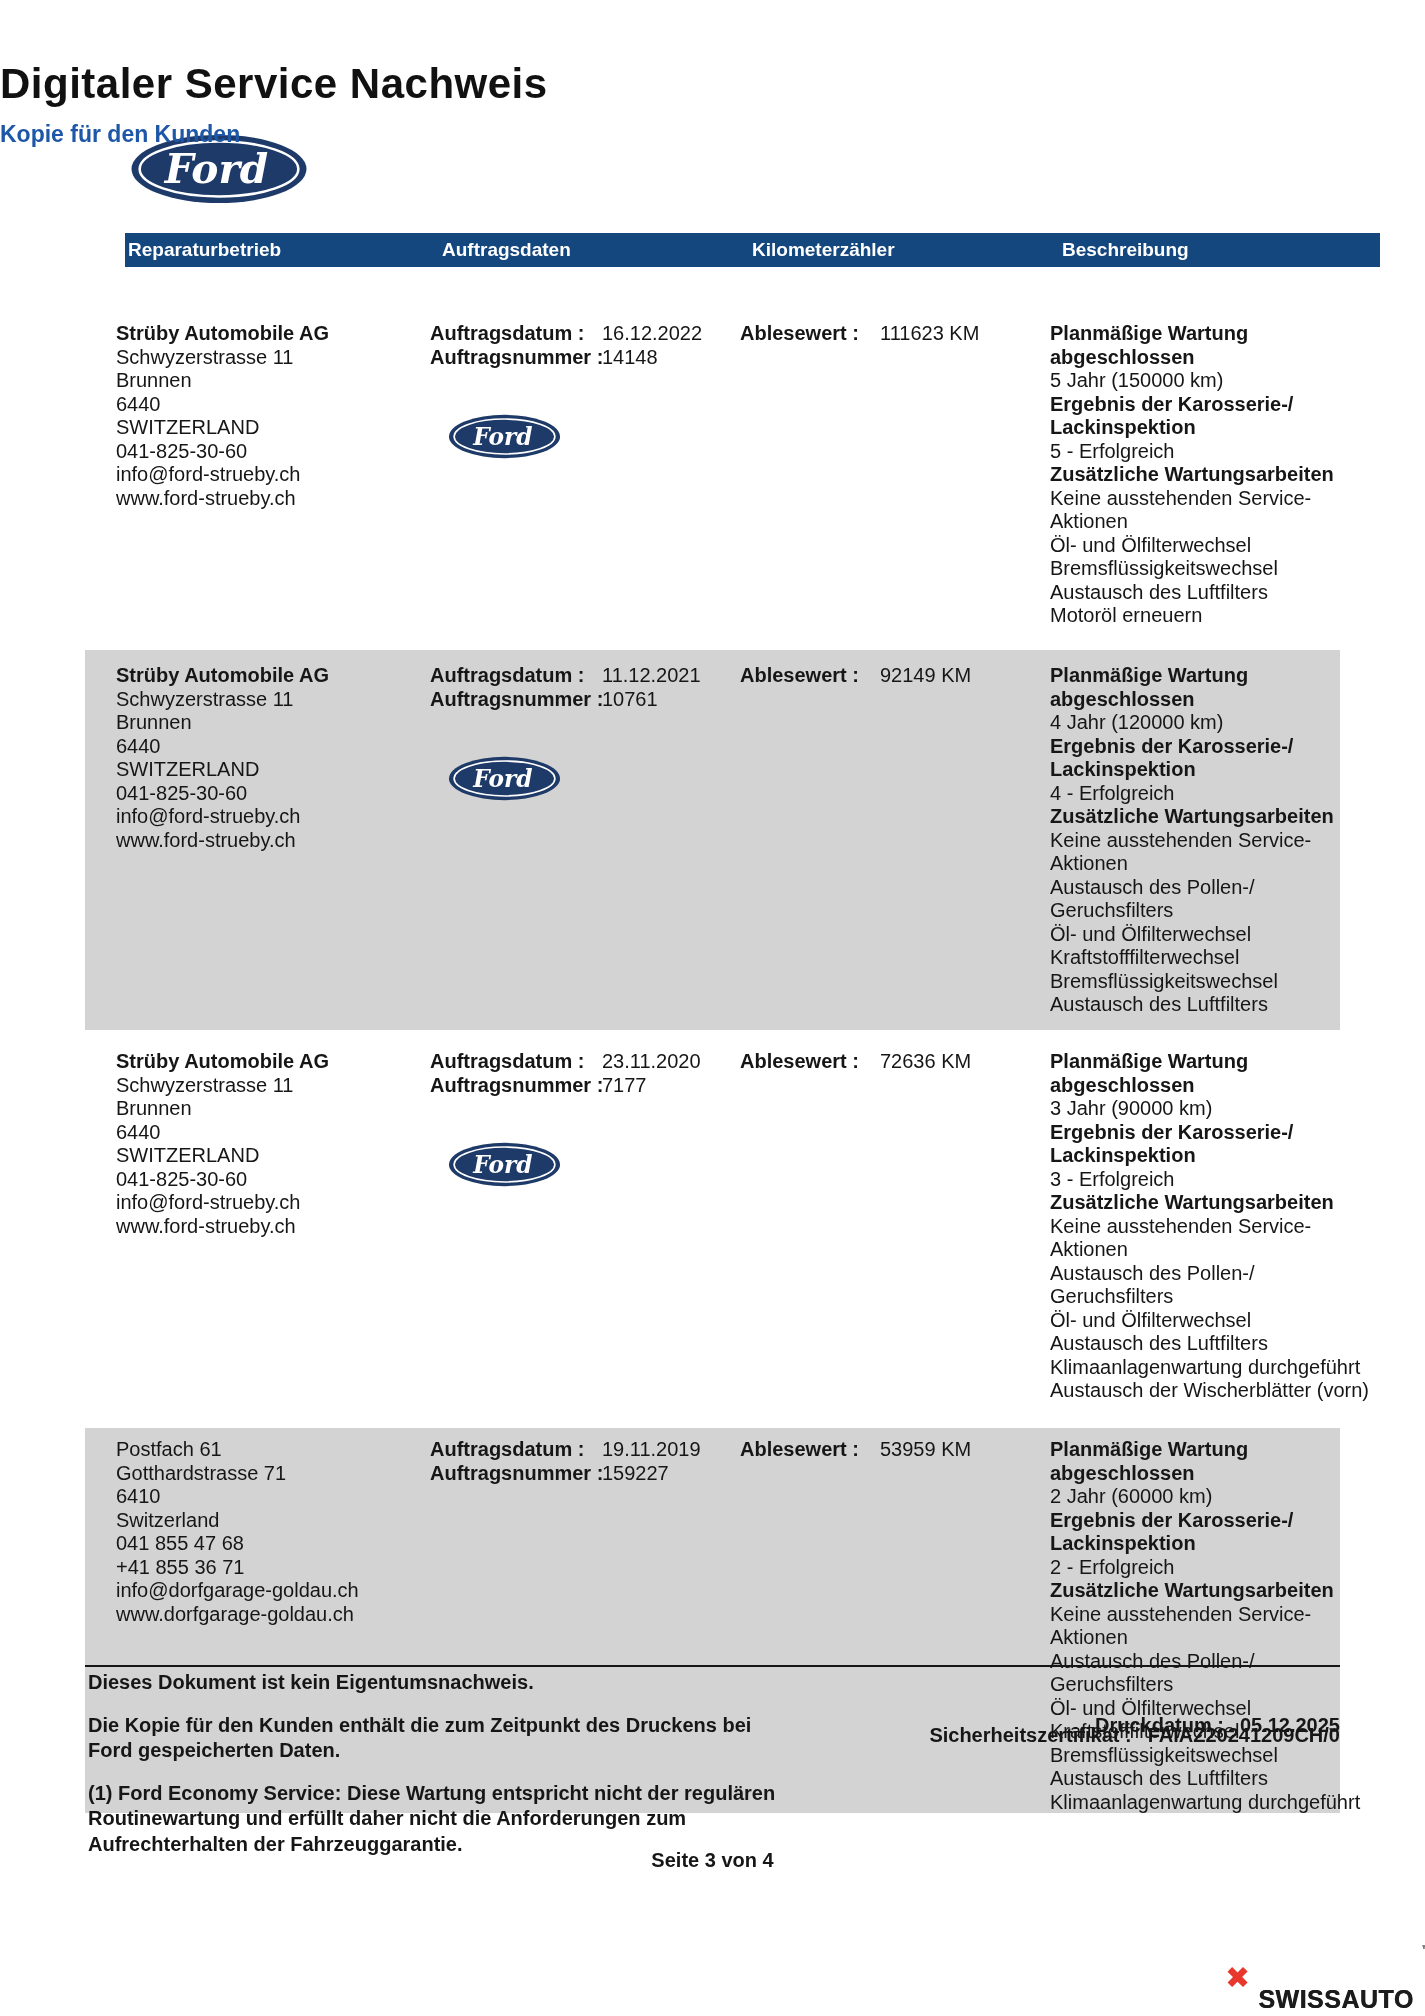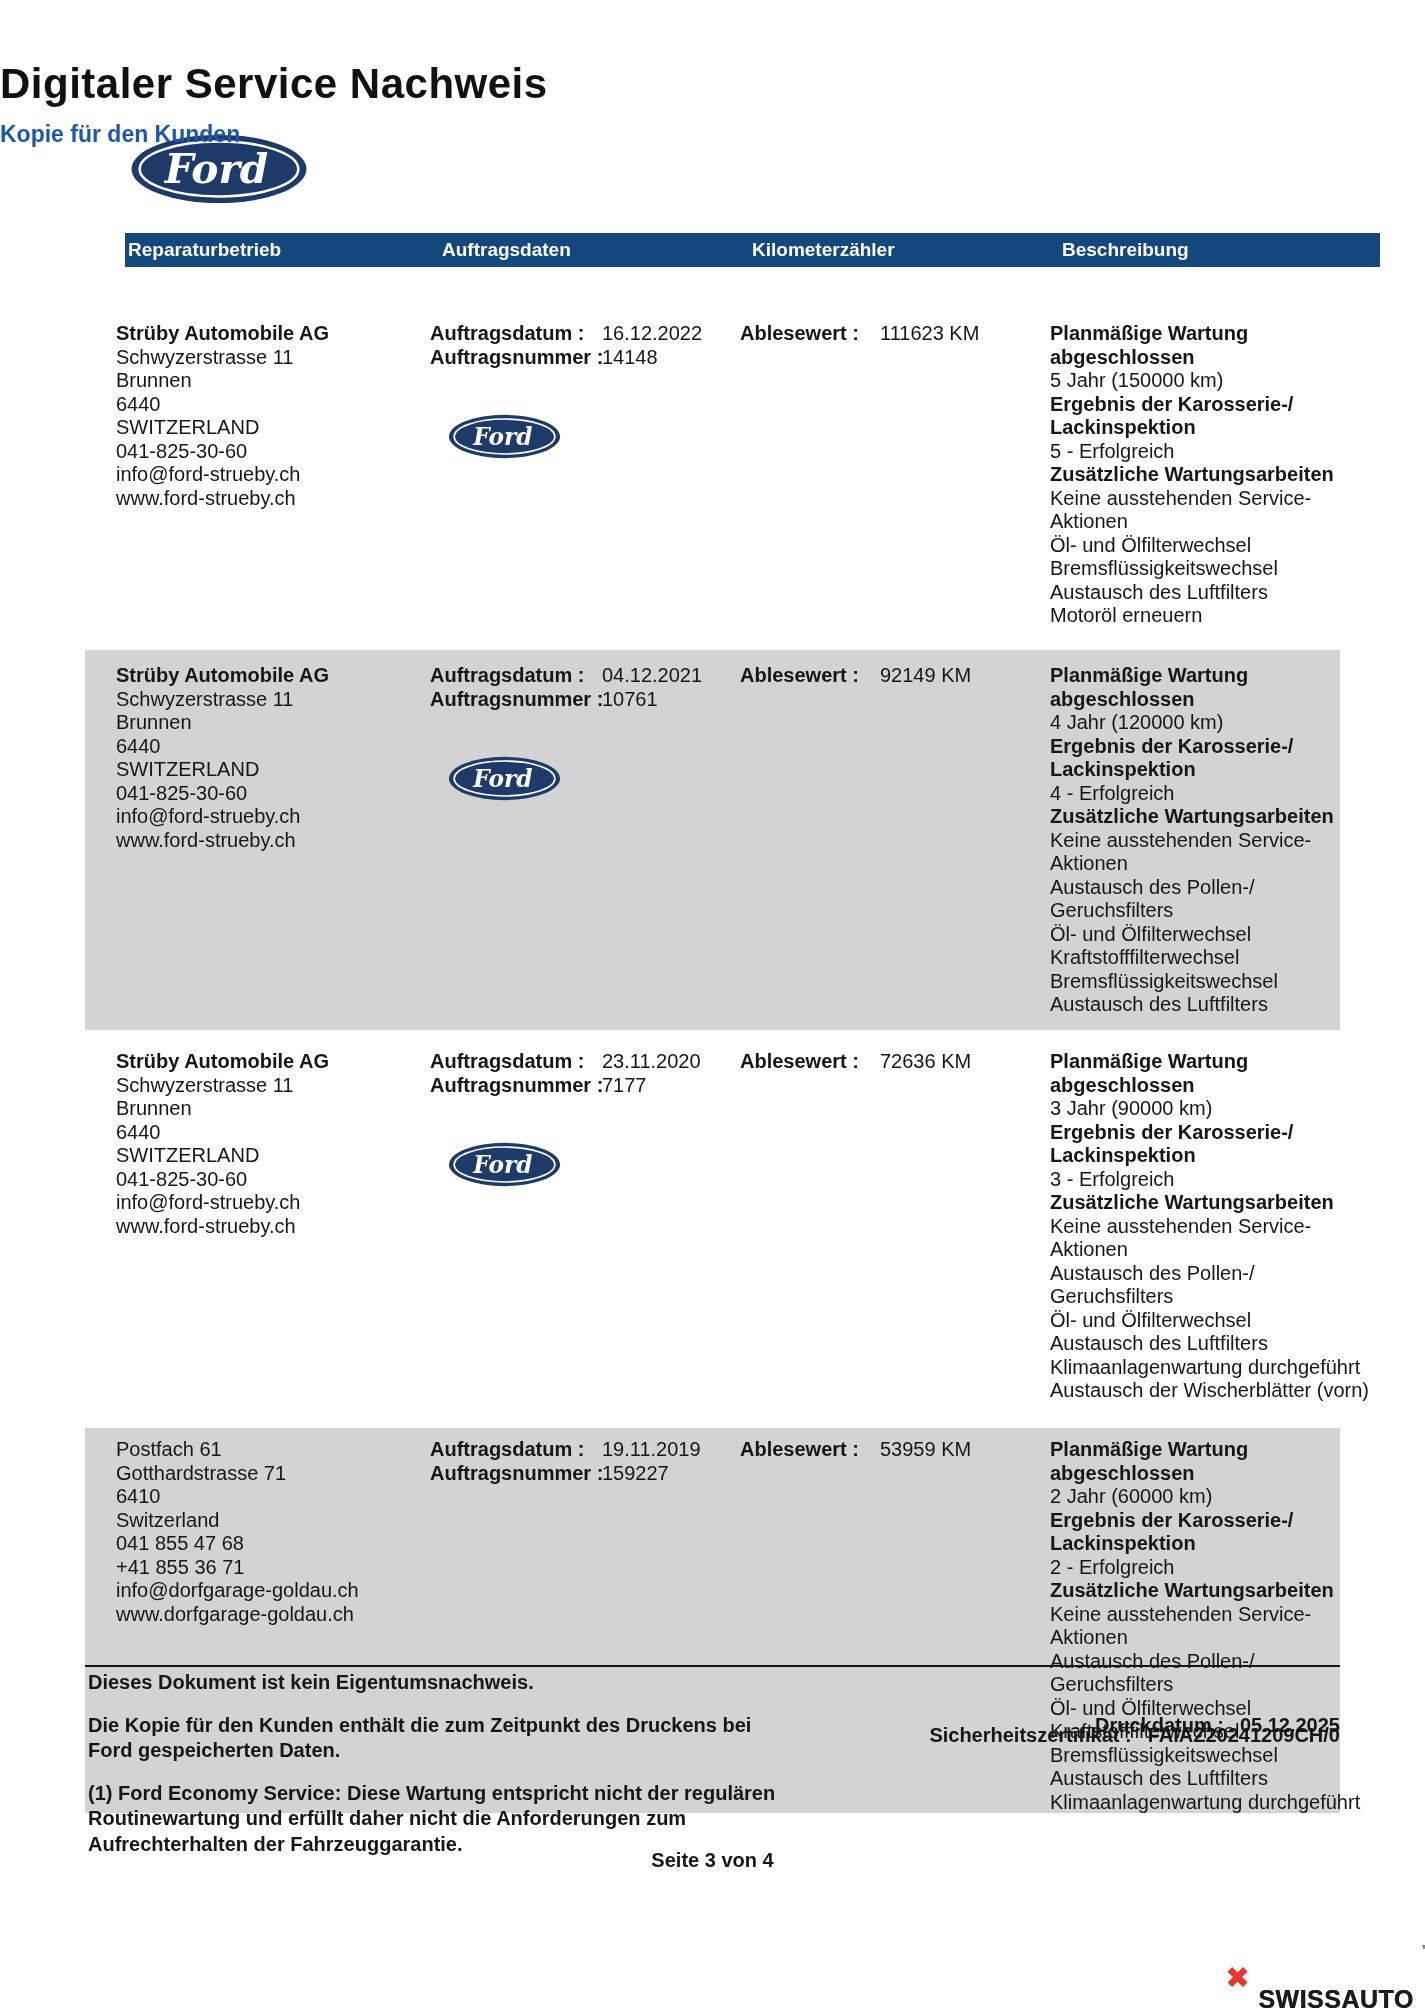--- a/index.html
+++ b/index.html
@@ -118,21 +118,21 @@
           <div class="line bold">Strüby Automobile AG</div>
           <div class="line">Schwyzerstrasse 11</div>
           <div class="line">Brunnen</div>
           <div class="line">6440</div>
           <div class="line">SWITZERLAND</div>
           <div class="line">041-825-30-60</div>
           <div class="line">info@ford-strueby.ch</div>
           <div class="line">www.ford-strueby.ch</div>
         </div>
         <div class="cell c2">
-          <div class="pair"><span class="lbl">Auftragsdatum :</span><span class="val">04.12.2021</span></div>
+          <div class="pair"><span class="lbl">Auftragsdatum :</span><span class="val">11.12.2021</span></div>
           <div class="pair"><span class="lbl">Auftragsnummer :</span><span class="val">10761</span></div>
           <svg class="ford-oval" width="113" height="57" viewBox="0 0 350 140">
             <ellipse cx="175" cy="70" rx="172" ry="67" fill="#1E3A68"></ellipse>
             <ellipse cx="175" cy="70" rx="156" ry="54" fill="none" stroke="#fff" stroke-width="5"></ellipse>
             <text x="170" y="96" text-anchor="middle" font-family="DejaVu Serif, serif" font-style="italic" font-weight="bold" font-size="72" fill="#fff">Ford</text>
           </svg>
         </div>
         <div class="cell c3">
           <div class="pair"><span class="lbl">Ablesewert :</span><span class="val">92149 KM</span></div>
         </div>

